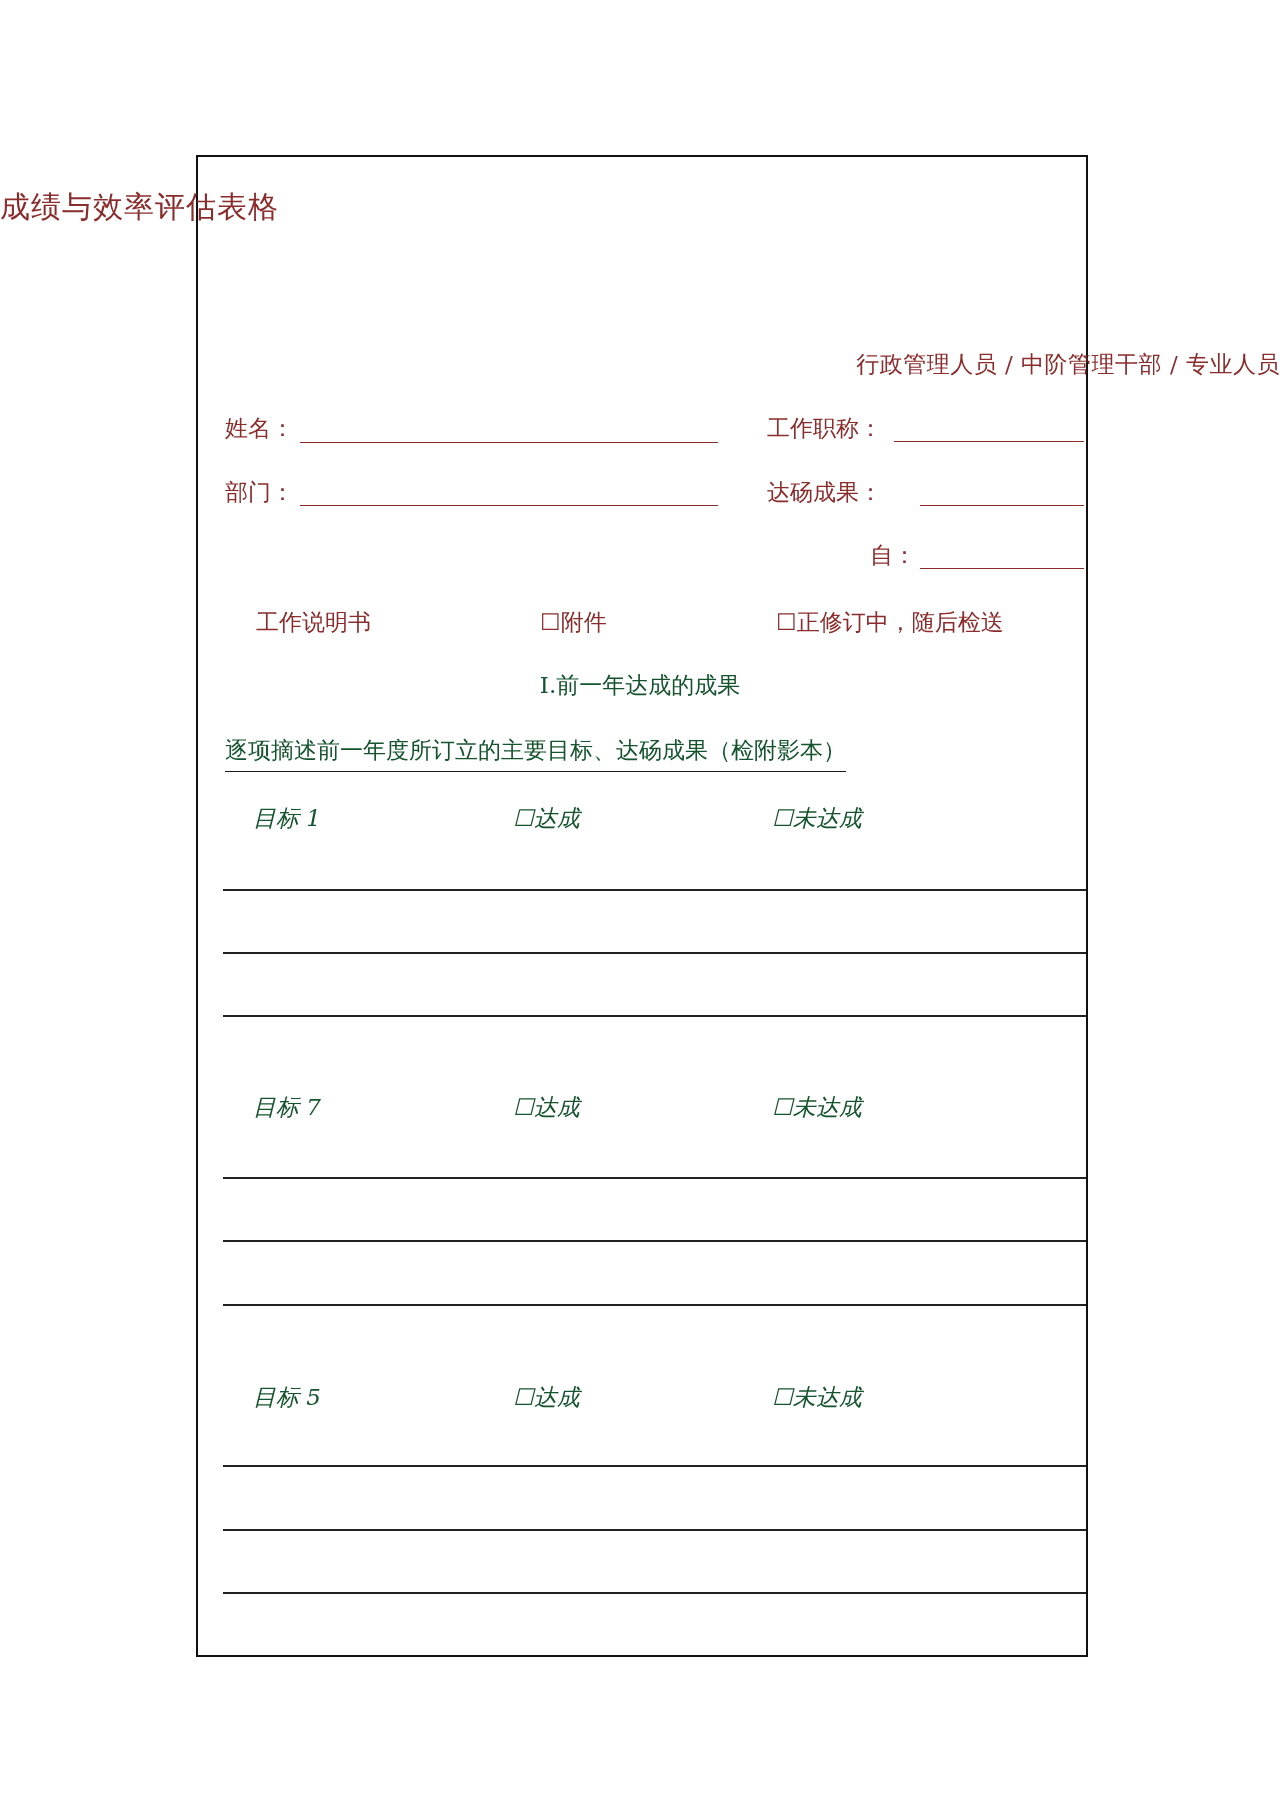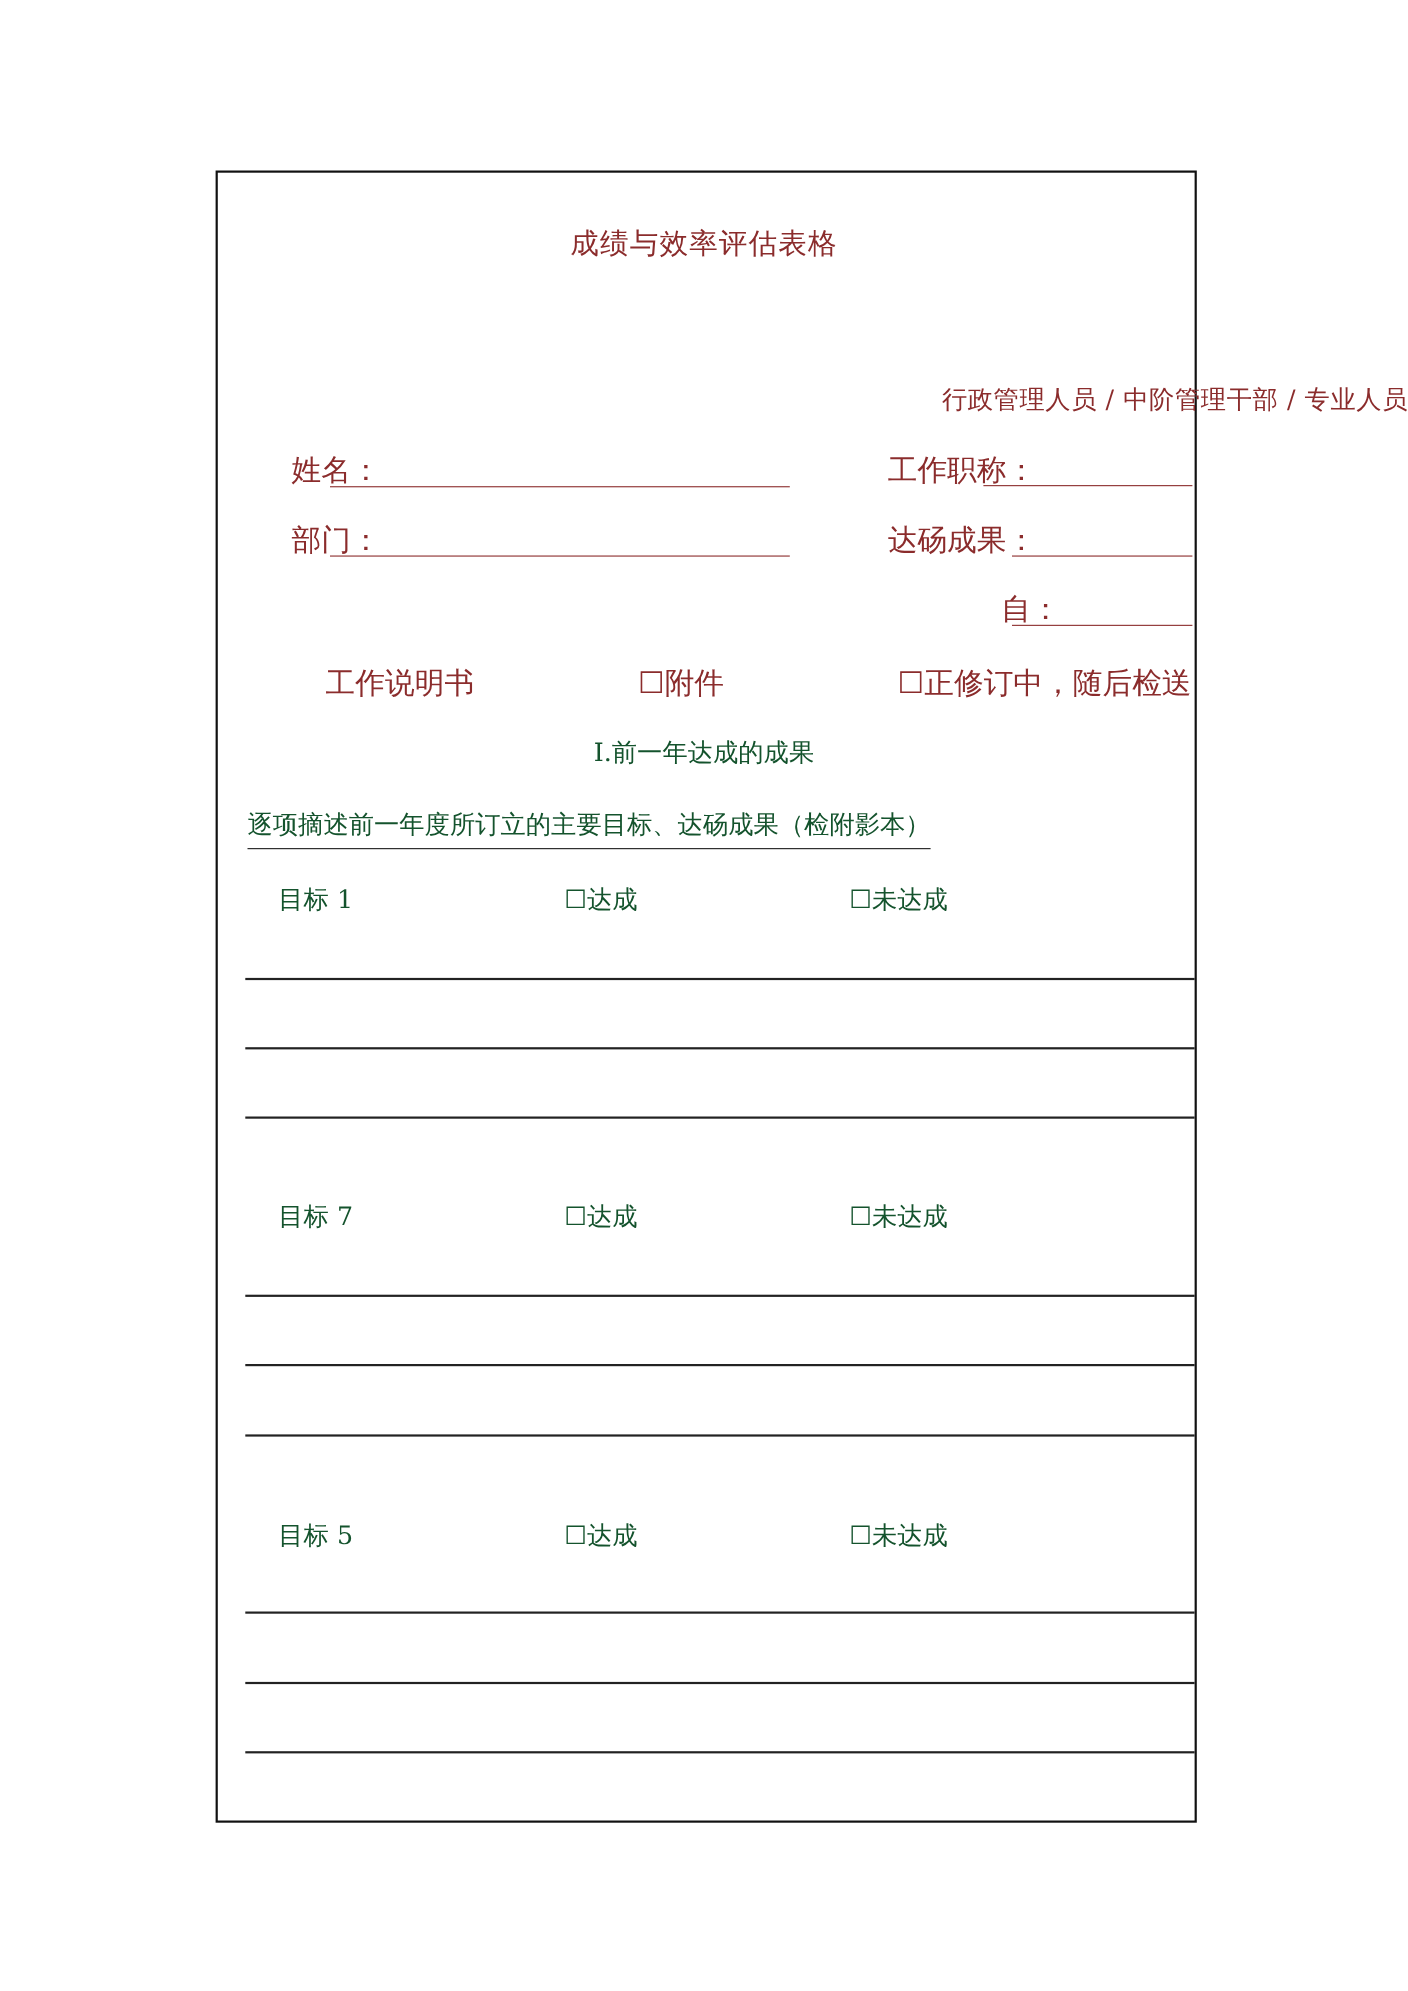--- a/index.html
+++ b/index.html
@@ -20,53 +20,52 @@
       top: 155px;
       width: 888px;
       height: 1498px;
       border: 2px solid #111111;
       box-sizing: content-box;
     }
     .abs { position: absolute; white-space: nowrap; }
     .red { color: #8B2C2C; }
     .black { color: #14532d; }
     .title {
-      left: 0; right: 0; top: 204px;
-      text-align: center;
-      font-size: 26px;
+      left: 0; right: 0; top: 189px;
+      font-size: 30px;
       line-height: 36px;
       letter-spacing: 1px;
     }
     .subtitle {
       left: 0; right: 0; top: 349px;
       text-align: right;
       font-size: 23px;
       line-height: 30px;
       letter-spacing: 0.5px;
     }
-    .lbl { font-size: 27px; line-height: 30px; margin-left: 40px; }
+    .lbl { font-size: 23px; line-height: 30px; }
     .uline {
       position: absolute;
       height: 0;
       border-top: 1.5px solid #8B2C2C;
     }
     .heading {
       left: 0; right: 0; top: 670px;
       text-align: center;
       font-size: 23px;
       line-height: 30px;
     }
     .instr {
       left: 225px; top: 735px;
       font-size: 23px;
       line-height: 30px;
       border-bottom: 1.5px solid #1a1a1a;
       padding-bottom: 6px;
     }
-    .goal { font-size: 23px; line-height: 30px; }
+    .goal { font-size: 23px; line-height: 30px; font-style: italic; }
     .rule {
       position: absolute;
       left: 223px;
       width: 863px;
       height: 0;
       border-top: 2px solid #222222;
     }
   </style>
 </head>
 <body>

